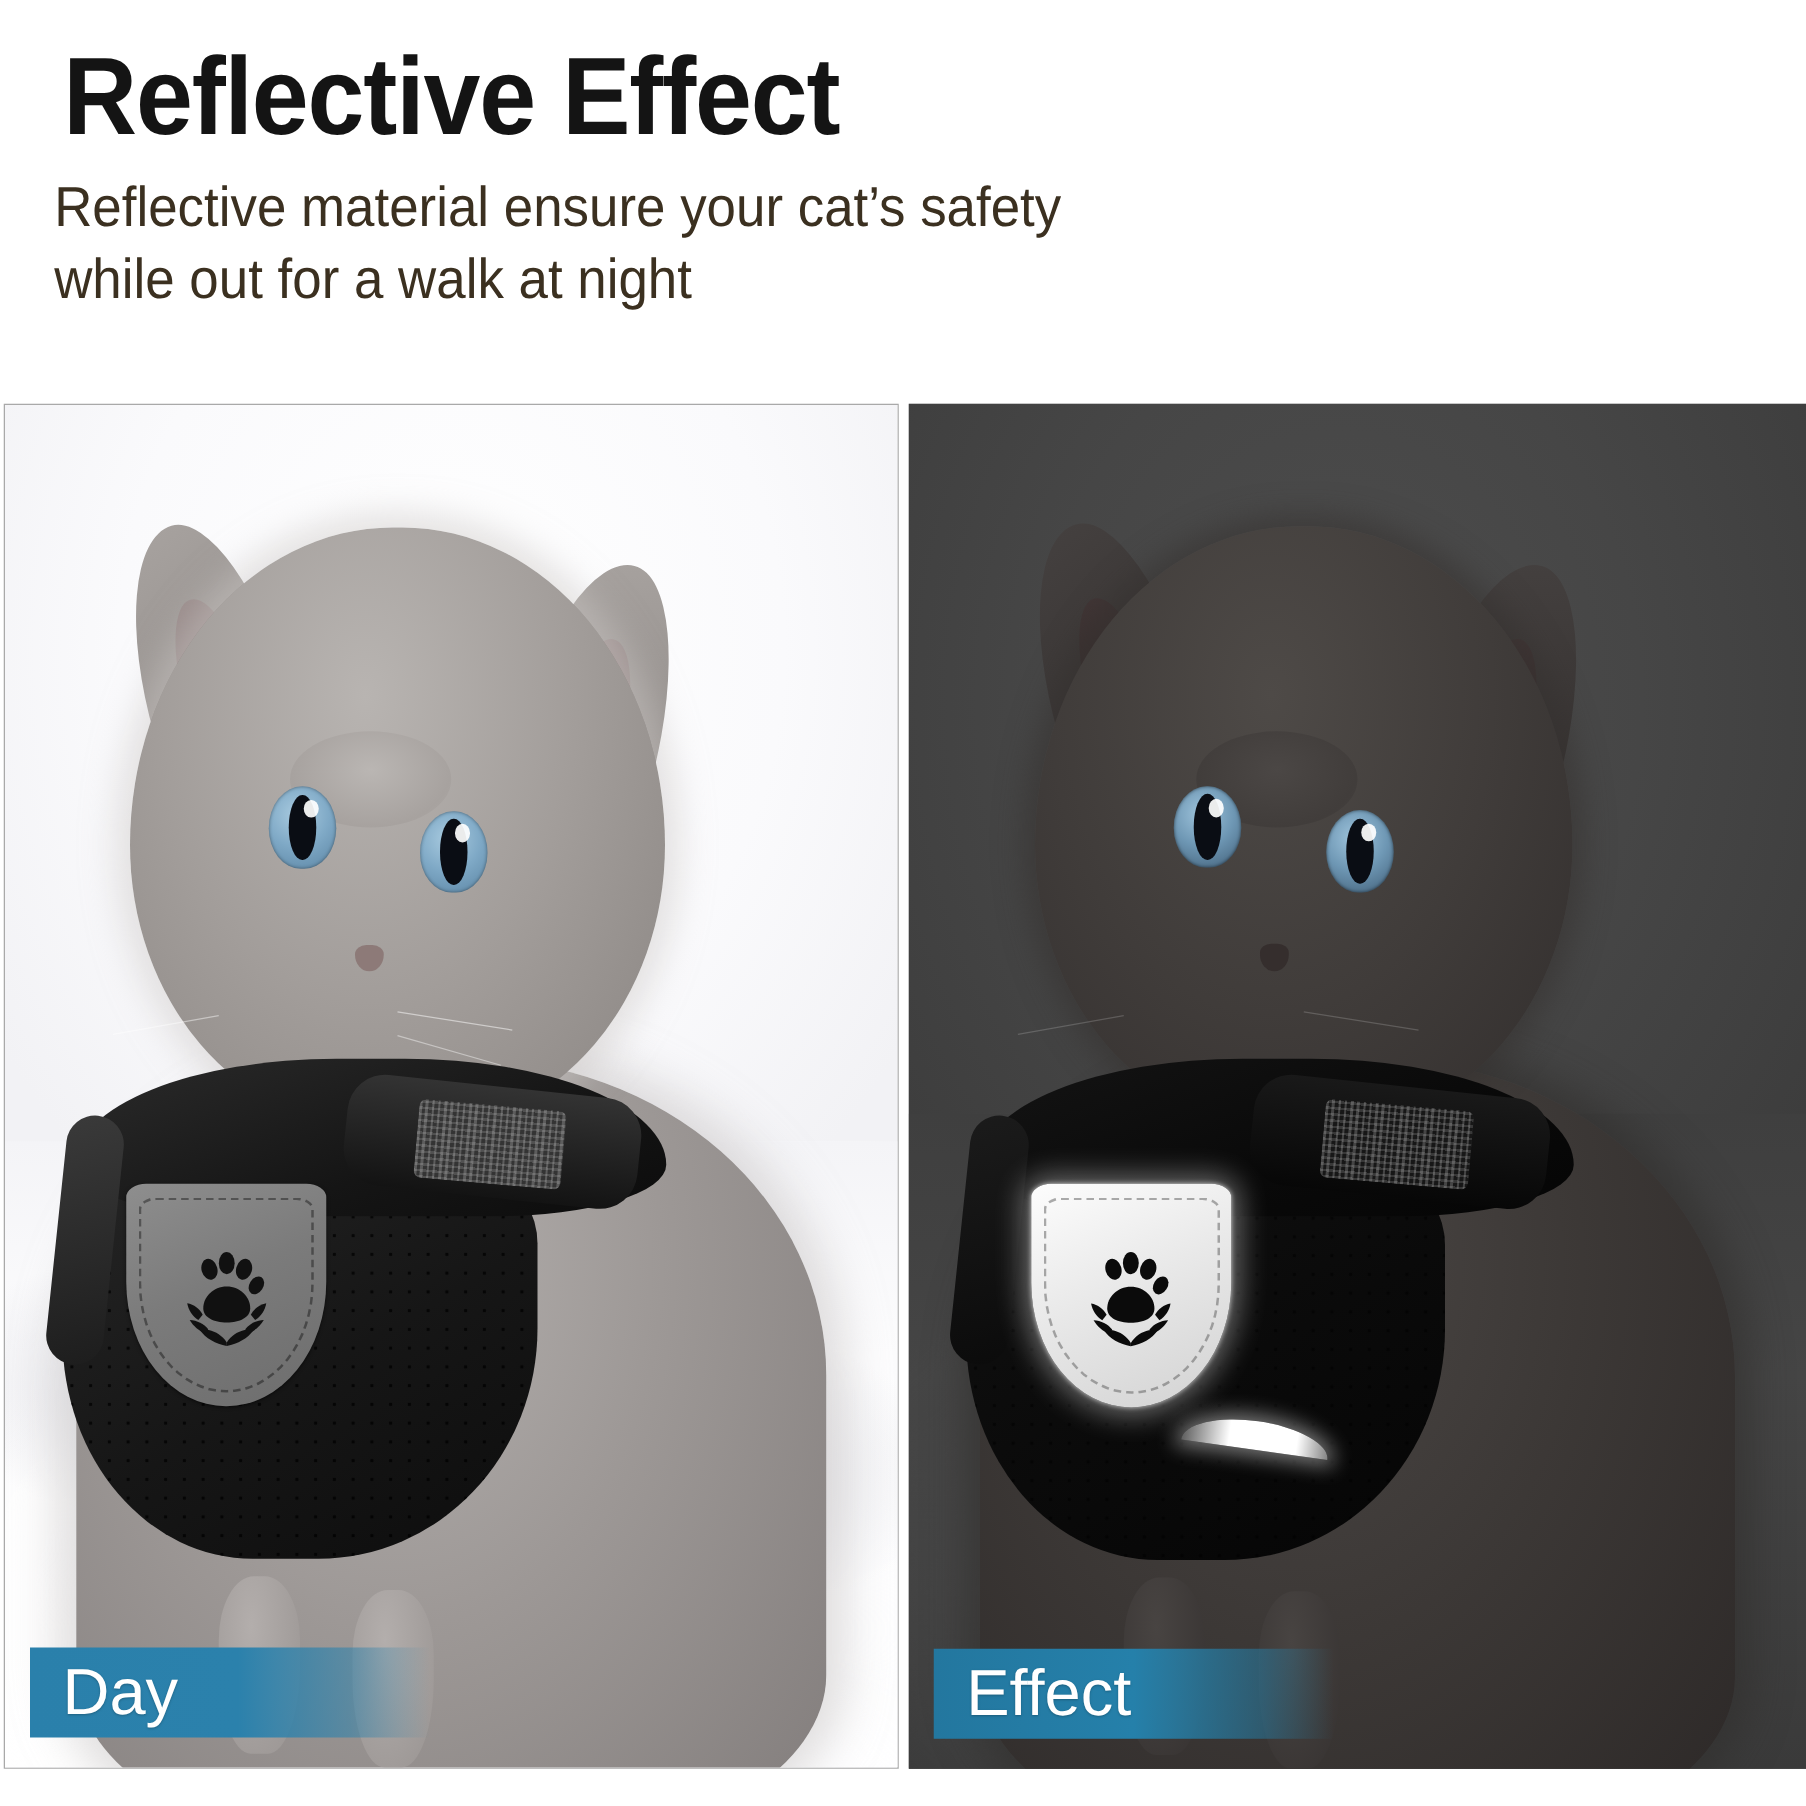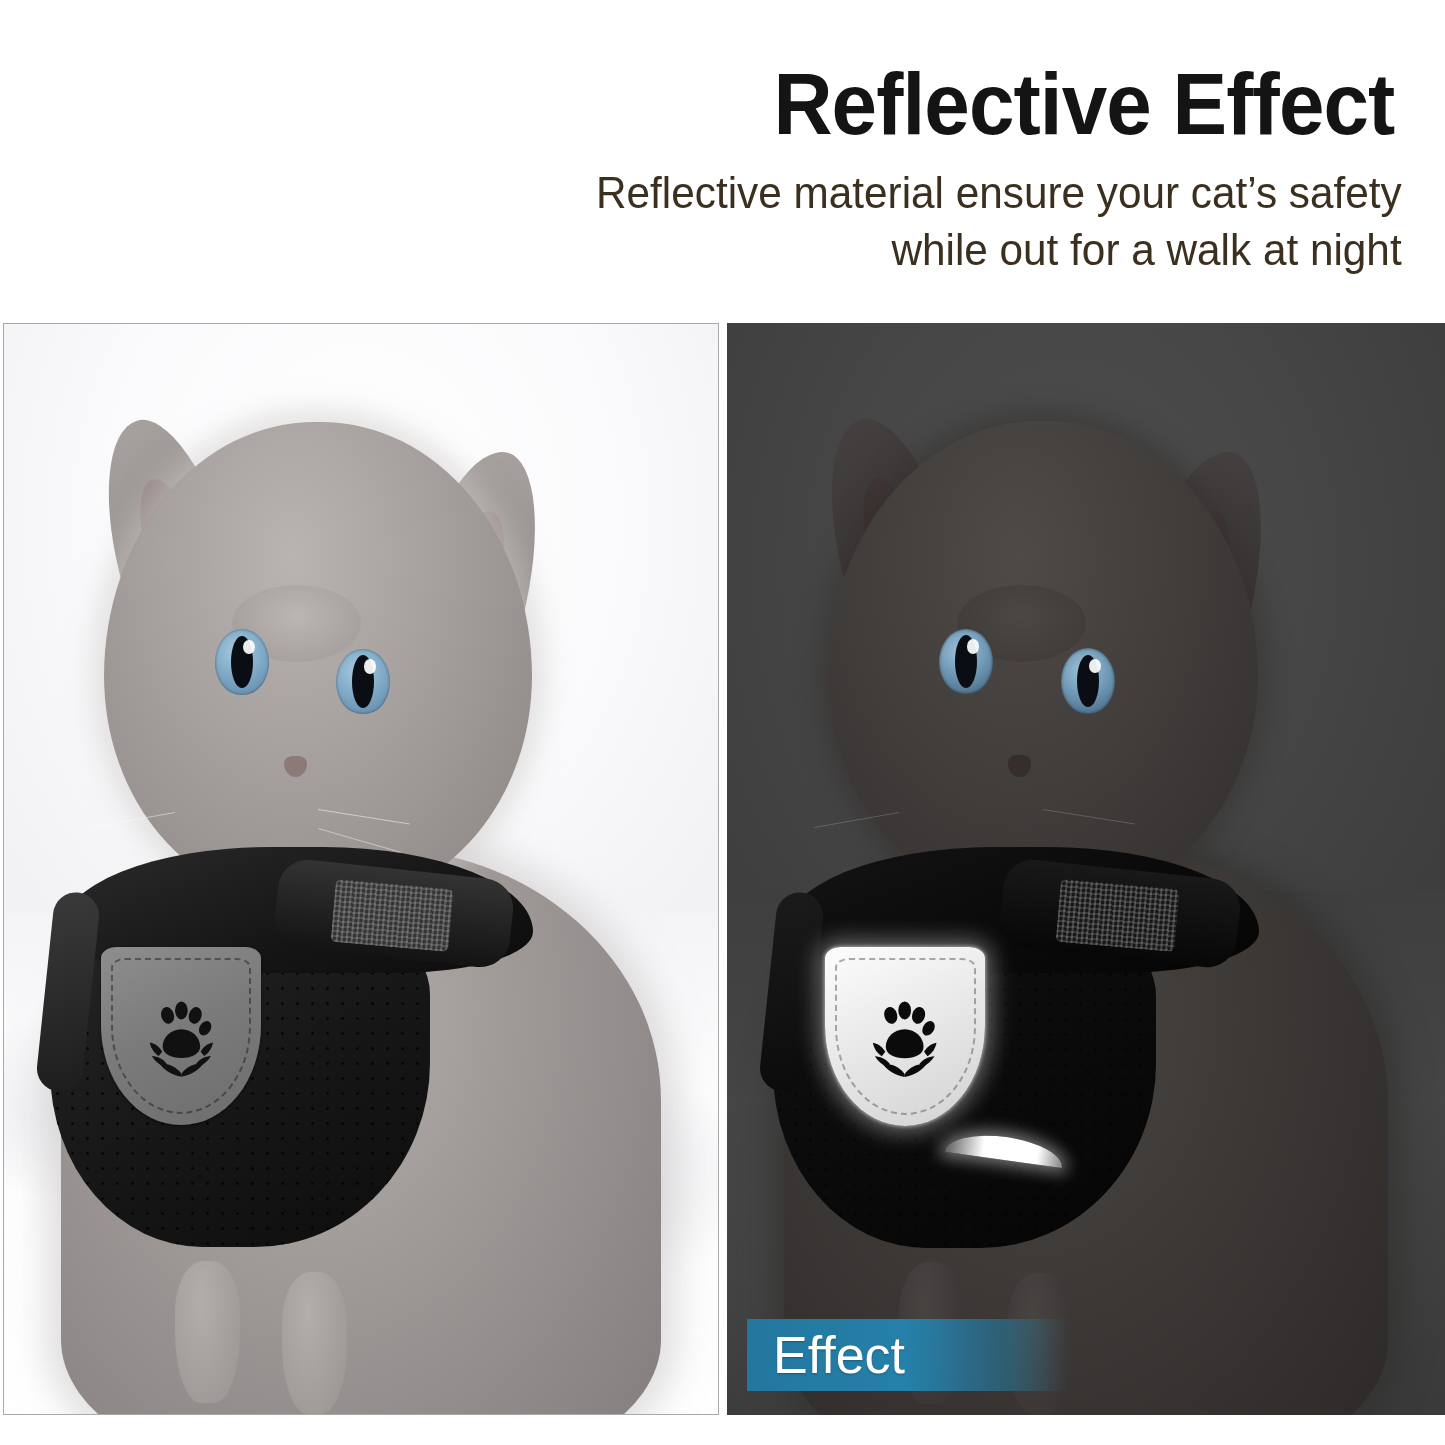--- a/index.html
+++ b/index.html
@@ -11,23 +11,23 @@
     width: 1445px;
     height: 1445px;
     font-family: "Liberation Sans", sans-serif;
     overflow: hidden;
     position: relative;
   }
 
   
   #header {
     width: 1445px;
-    padding-top: 58px;
+    padding-top: 31px;
     background: #ffffff;
-    text-align: right;
+    text-align: left;
     box-sizing: border-box;
   }
   #title {
     font-family: "Liberation Sans", sans-serif;
     font-size: 88px;
     font-weight: bold;
     line-height: 1.04;
     letter-spacing: -1px;
     color: #141414;
     transform: scaleX(0.93);
@@ -434,20 +434,23 @@
               <path d="M27 65c-5-3-8-8-9-13.5 5.5 1 10 4.5 12.5 9.2z"></path>
               <path d="M73 65c5-3 8-8 9-13.5-5.5 1-10 4.5-12.5 9.2z"></path>
               <path d="M33 76c-5.5-2-10-6-13-11 6 .3 11.5 3 15 7.6z"></path>
               <path d="M67 76c5.5-2 10-6 13-11-6 .3-11.5 3-15 7.6z"></path>
             </g>
           </svg>
         </div>
       </div>
     </div>
 
+    <div class="badge" id="badge-day">
+      <span class="badge-label">Day</span>
+    </div>
   </div>
 
   <div class="panel" id="panel-night">
     <div class="scene">
       <div class="bg-night"></div>
       <div class="blanket-night"></div>
       <div class="shadow-night"></div>
 
       <div class="cat" id="cat-night" style="inset:0;">
         <div class="cat-body"></div>

